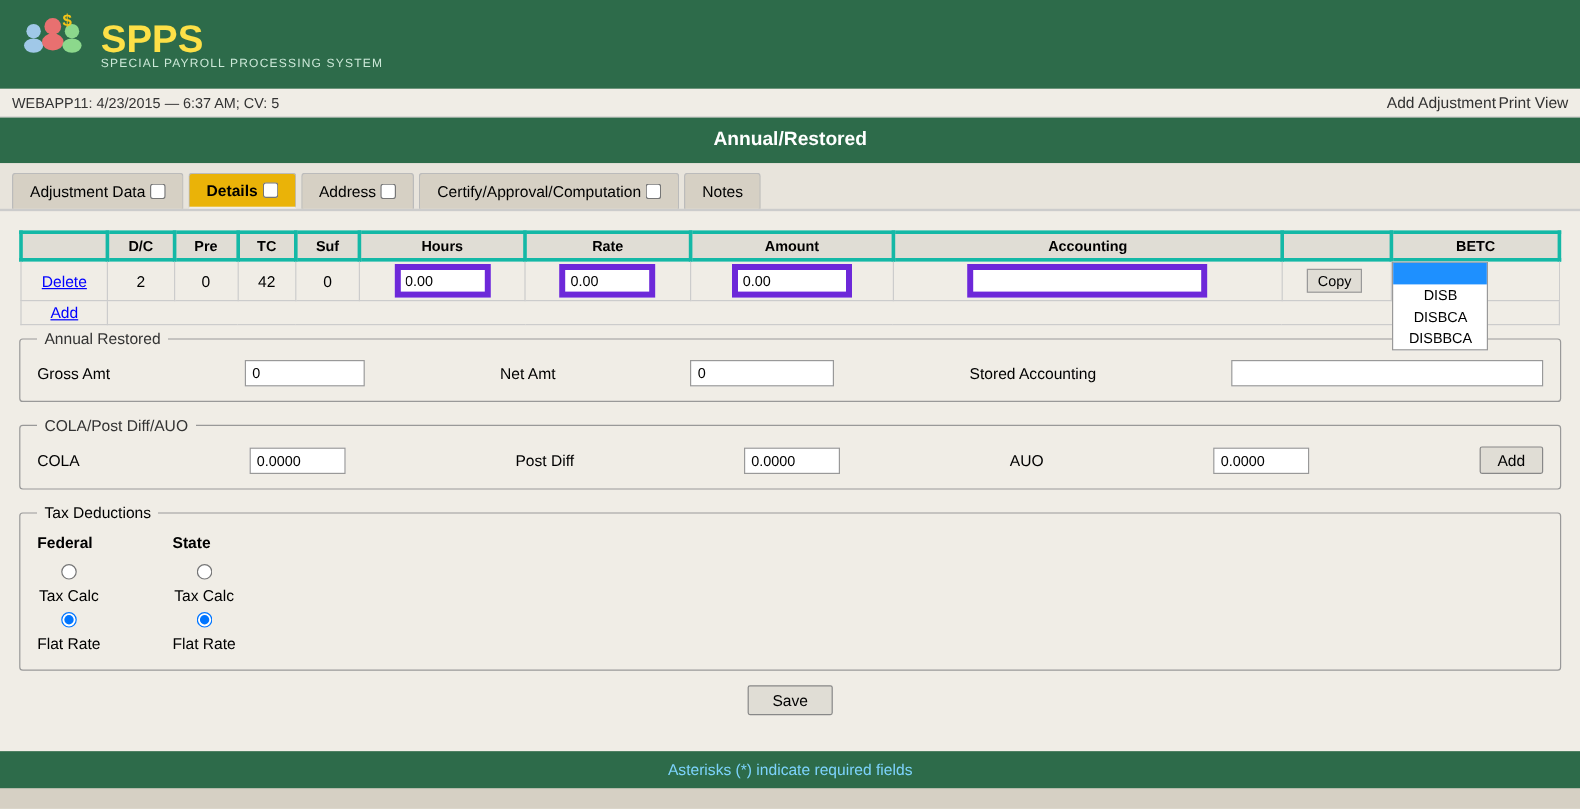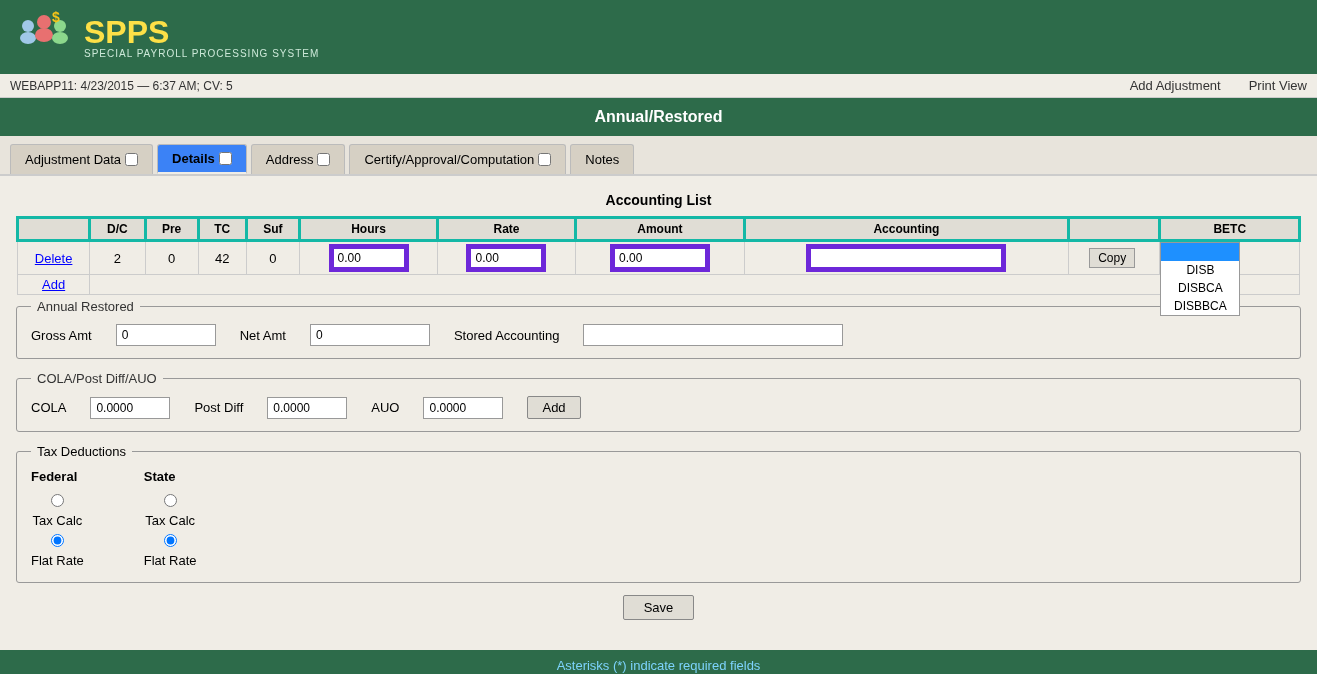--- a/index.html
+++ b/index.html
@@ -51,21 +51,21 @@
       justify-content: space-between;
       align-items: center;
       border-bottom: 1px solid #ccc;
     }
     .sub-header .version {
       font-size: 12px;
       color: #333;
     }
     .sub-header .actions {
       display: flex;
-      gap: 28px;
+      gap: 2px;
     }
     .sub-header .actions a {
       color: #333;
       text-decoration: none;
       font-size: 13px;
     }
 
     
     .page-title-bar {
       background: #2d6b4a;
@@ -90,21 +90,21 @@
       gap: 4px;
       padding: 6px 14px;
       background: #d6d0c4;
       border: 1px solid #bbb;
       border-bottom: none;
       cursor: pointer;
       font-size: 13px;
       border-radius: 3px 3px 0 0;
     }
     .tab.active {
-      background: #3b82f6;
+      background: #eab308;
       font-weight: bold;
       border-bottom: 2px solid #f0ede6;
     }
     .tab input[type="checkbox"] {
       width: 13px;
       height: 13px;
     }
 
     
     .main-content {
@@ -202,22 +202,23 @@
       background: #f0ede6;
     }
     .fieldset-section legend {
       font-size: 13px;
       padding: 0 6px;
       color: #333;
     }
     .fieldset-row {
       display: flex;
       align-items: center;
-      gap: 24px;
+      gap: 12px;
       flex-wrap: wrap;
+      justify-content: space-between;
     }
     .fieldset-row label {
       font-size: 13px;
       white-space: nowrap;
     }
     .fieldset-row input[type="text"] {
       border: 1px solid #999;
       padding: 3px 5px;
       font-size: 12px;
       background: white;
@@ -338,21 +339,20 @@
     <span>Certify/Approval/Computation</span>
     <input type="checkbox" style="">
   </div>
   <div class="tab">
     <span>Notes</span>
   </div>
 </div>
 
 <div class="main-content">
 
-  <div class="section-title">Accounting List</div>
 
   <table class="accounting-table">
     <thead>
       <tr>
         <th></th>
         <th>D/C</th>
         <th>Pre</th>
         <th>TC</th>
         <th>Suf</th>
         <th>Hours</th>

